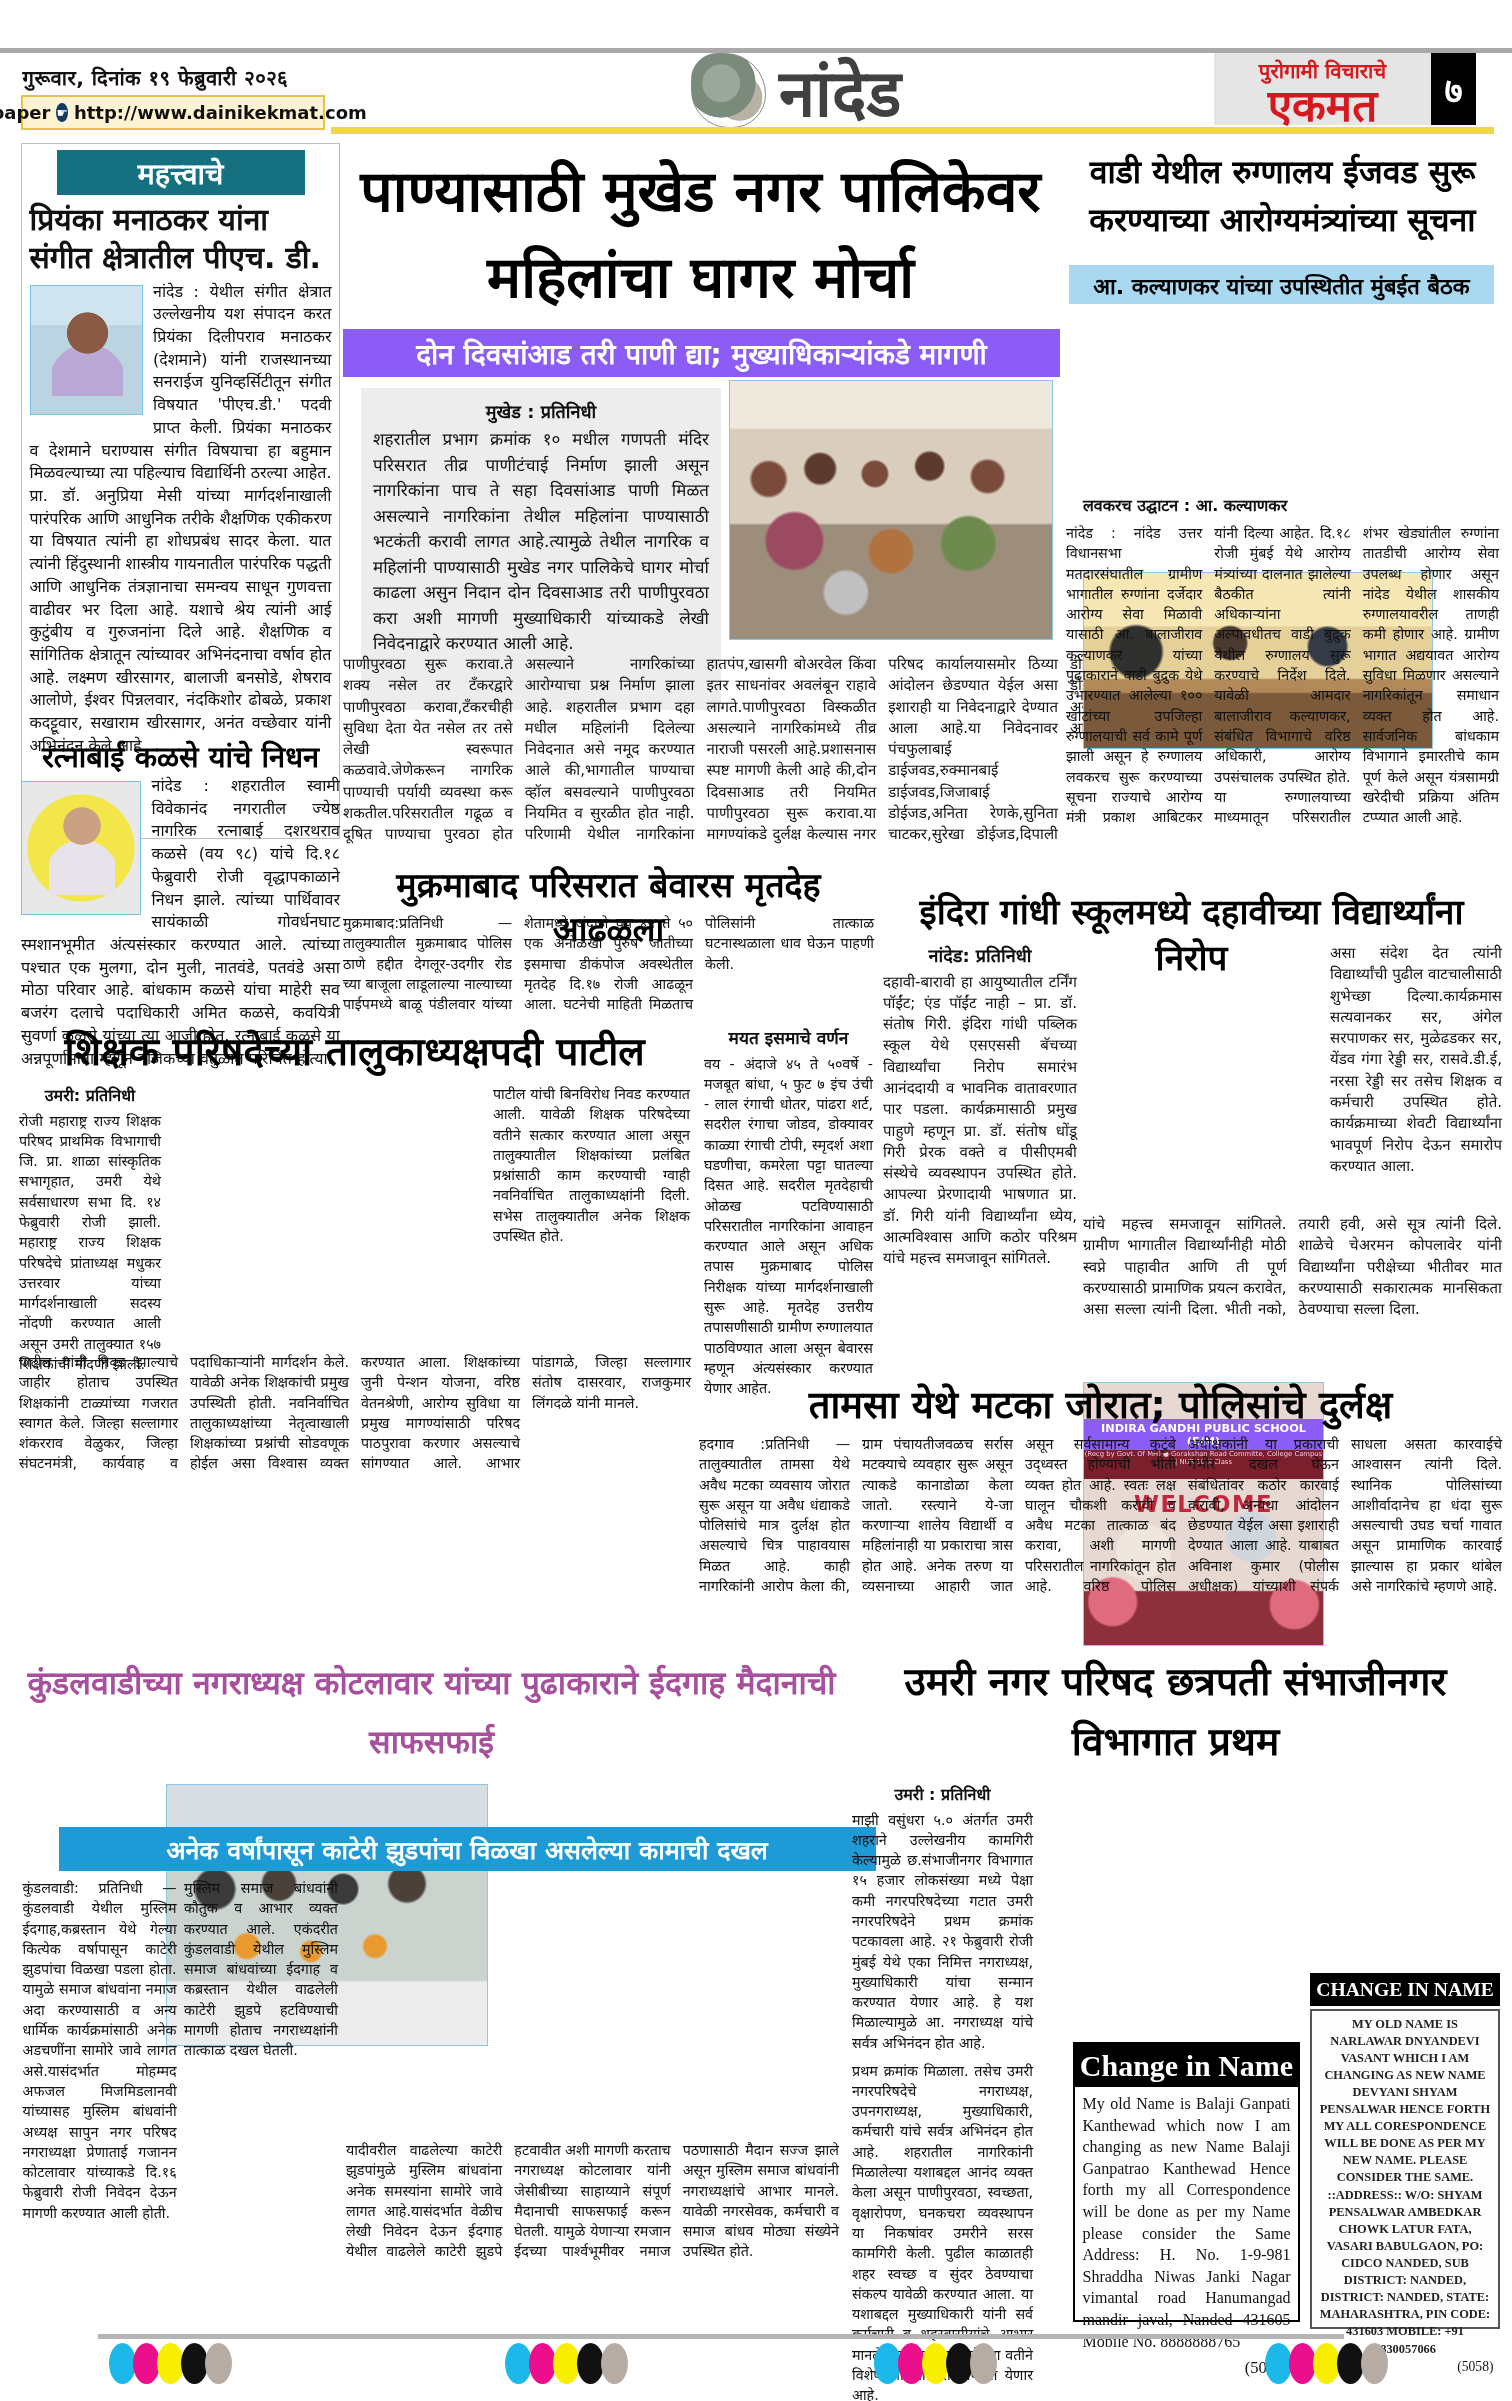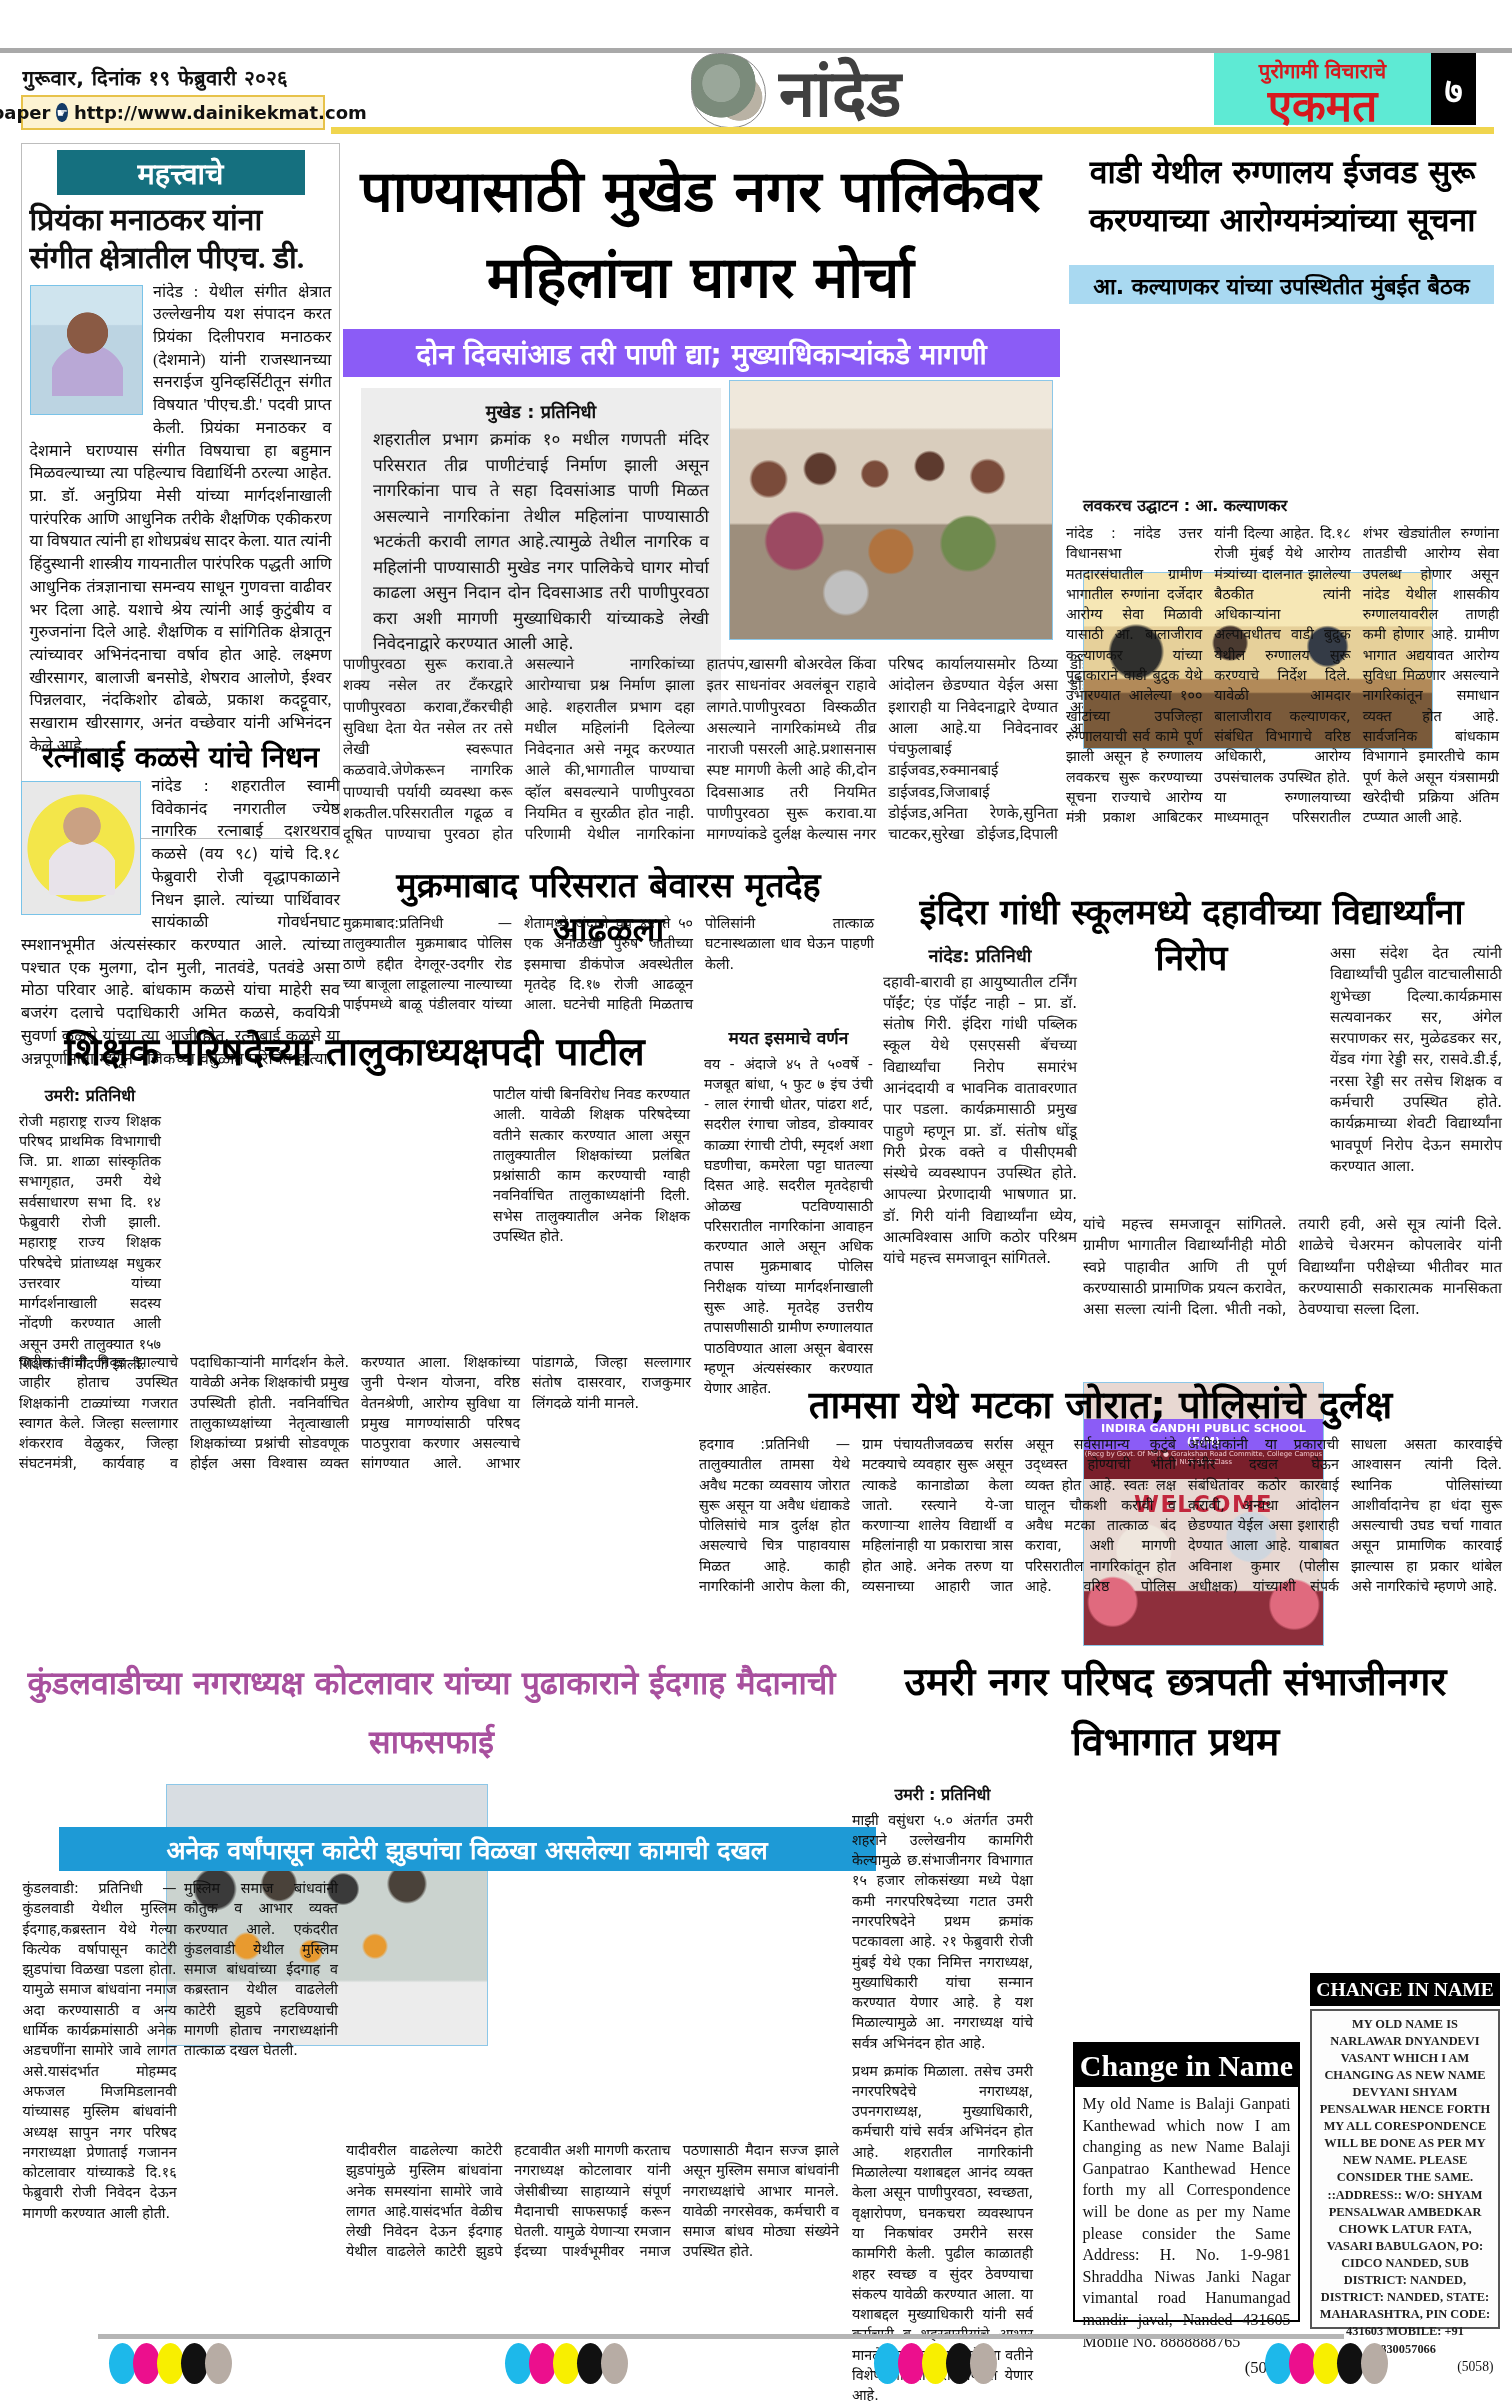--- a/index.html
+++ b/index.html
@@ -14,21 +14,21 @@
   .epaper-box { left:21px; top:95px; width:304px; height:35px; background:#fdf3d2; border:2.3px solid #e7c24a;
                 display:flex; align-items:center; justify-content:center; gap:6px; font-size:18px; font-weight:bold; }
   .epaper-globe { display:inline-block; width:19.6px; height:19.6px; border-radius:50%; background:#143a66; color:#fff;
                   font-size:12.8px; line-height:19.6px; text-align:center; }
   .logo-map { left:691px; top:53px; width:75px; height:75px;
               background: radial-gradient(circle at 40% 40%, #9aa79a 0 30%, #7b8b7b 31% 55%, transparent 56%),
                           radial-gradient(circle at 65% 60%, #b9b2a4 0 35%, transparent 36%),
                           radial-gradient(circle at 50% 50%, #6d6d6d 0 12%, transparent 13%);
               border-radius:35% 55% 45% 50%; border:1.5px solid #888; }
   .city-title { left:779px; top:47px; width:316px; font-size:65px; font-weight:900; color:#404040; }
-  .masthead { left:1214px; top:53px; width:217px; height:72px; background:#5eead4; text-align:center; }
+  .masthead { left:1214px; top:53px; width:217px; height:72px; background:#e5e5e5; text-align:center; }
   .masthead .tagline { color:#d6191e; font-size:20.3px; font-weight:900; margin-top:3px; }
   .masthead .brand { color:#d6191e; font-size:44px; font-weight:900; line-height:44px; }
   .pageno { left:1431px; top:53px; width:45px; height:72px; background:#000; color:#fff; font-size:35px; font-weight:bold;
             display:flex; align-items:center; justify-content:center; }
   .yellow-bar { left:331px; top:127px; width:1163px; height:6.8px; background:#f0d54e; }
 
   
   .box-border { border:1.5px solid #bdbdbd; }
   .teal-head { background:#15707f; color:#fff; font-size:29px; font-weight:900; text-align:center; padding:3px 0; }
   .headline { font-weight:900; text-align:center; color:#000; }
@@ -36,21 +36,21 @@
   .body-txt { font-size:15px; line-height:1.42; text-align:justify; }
   .date-center { text-align:center; font-weight:bold; font-size:18px; margin-bottom:4.5px; }
   .cols2 { column-count:2; column-gap:12px; }
   .cols3 { column-count:3; column-gap:12px; }
   .cols4 { column-count:4; column-gap:12px; }
   .cols5 { column-count:5; column-gap:12px; }
   .photo { border:1.5px solid #8cc7e8; overflow:hidden; }
   .caption { font-size:16px; font-weight:bold; }
 
   
-  .imp-box { left:21px; top:143px; width:319px; height:696px; padding:4.5px 7.5px;font-family:Liberation Serif, serif; }
+  .imp-box { left:21px; top:143px; width:319px; height:696px; padding:4.5px 7.5px; }
   .imp-head { margin:1.5px 27px 6px 27px; }
   .imp-title { font-size:30px; line-height:1.25; margin-bottom:4.5px; text-align:left; font-weight:900; }
   .imp-photo { float:left; width:113px; height:130px; margin:4.5px 10.5px 3px 0; border:1.5px solid #79c3e8;
                background: linear-gradient(180deg,#cfe4ee 0 30%,#bcd4e2 31% 100%),#cfe4ee; position:relative; }
   .imp-photo::after { content:""; position:absolute; left:21px; top:19.6px; width:71px; height:90px;
                background: radial-gradient(circle at 50% 30%, #8a5a44 0 28%, transparent 29%),
                            radial-gradient(circle at 50% 85%, #b9a8d6 0 45%, transparent 46%);
   }
   .ratnabai { left:21px; top:736px; width:319px; height:295px; }
   .ratnabai-photo { float:left; width:120px; height:134px; margin:6px 10.5px 3px 0; border:1.5px solid #79c3e8;

